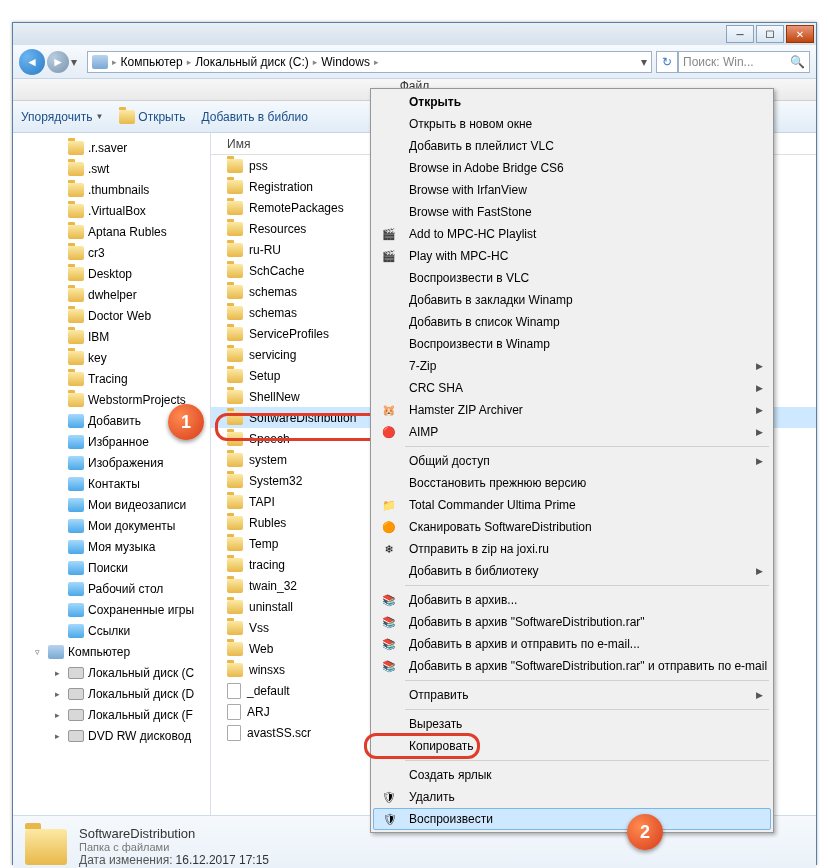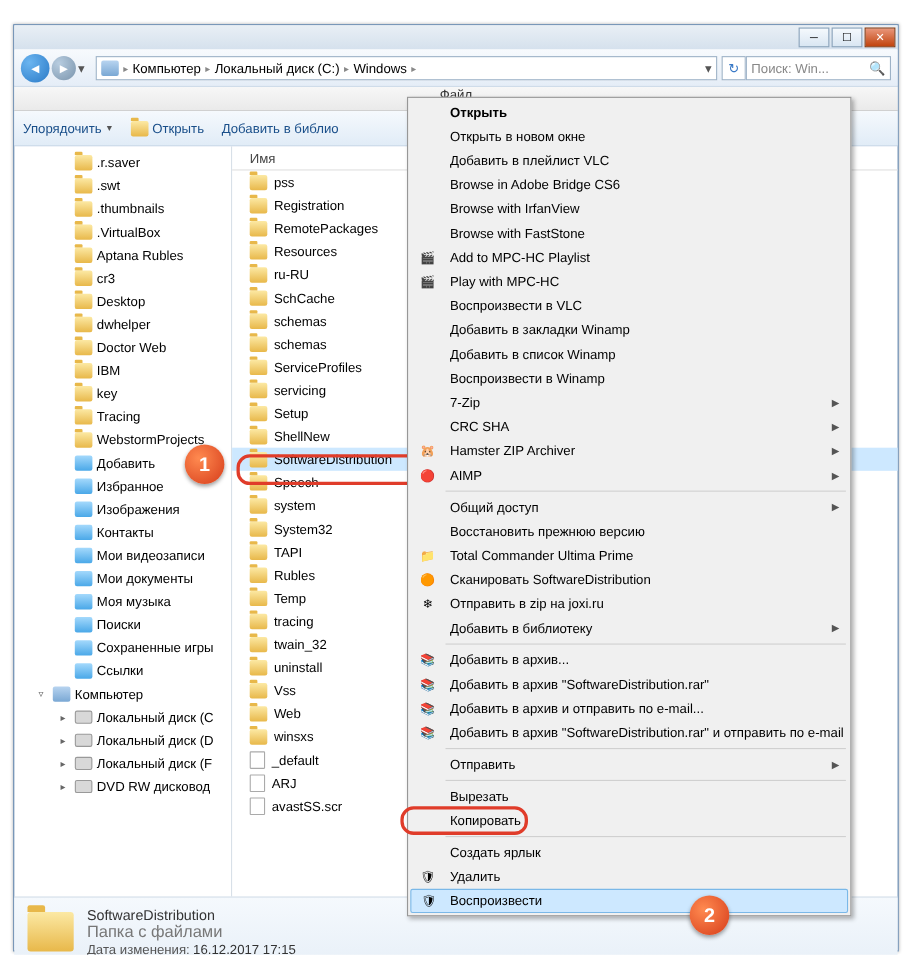--- a/index.html
+++ b/index.html
@@ -56,21 +56,21 @@
 .ctx-item.bold { font-weight: bold; }
 .ctx-item.hover { background: #cde8ff; border: 1px solid #7ab8e8; border-radius: 2px; padding-left: 35px; }
 .ctx-sep { height: 1px; background: #d0d0d0; margin: 3px 2px 3px 32px; }
 .ctx-icon { position: absolute; left: 8px; width: 16px; height: 16px; display: flex; align-items: center; justify-content: center; font-size: 11px; }
 .ctx-sub { position: absolute; right: 8px; color: #555; font-size: 9px; }
 
 .details-pane { height: 62px; background: linear-gradient(to bottom, #f5f9fd, #e8f0f8); border-top: 1px solid #d0dce8; display: flex; align-items: center; padding: 6px 12px; gap: 12px; }
 .big-folder { width: 42px; height: 36px; background: linear-gradient(to bottom, #fce9a4, #e8b84a); border-radius: 3px; position: relative; }
 .big-folder::before { content: ''; position: absolute; top: -6px; left: 0; width: 16px; height: 6px; background: #e8b84a; border-radius: 2px 2px 0 0; }
 .details-text .title { font-size: 13px; color: #333; }
-.details-text .sub { font-size: 15px; color: #777; }
+.details-text .sub { font-size: 11px; color: #777; }
 .details-text .date { font-size: 11px; color: #555; }
 .date-val { color: #333; }
 
 .file-ico { width: 14px; height: 16px; background: #fff; border: 1px solid #aaa; border-radius: 1px; flex-shrink: 0; }
 </style>
 </head>
 <body>
 
 <div class="window">
 
@@ -227,20 +227,25 @@
           <span>Моя музыка</span>
         </div>
         <div class="tree-item lvl2">
           <span class="tree-exp"></span>
           <span class="special-ico"></span>
           <span>Поиски</span>
         </div>
         <div class="tree-item lvl2">
           <span class="tree-exp"></span>
           <span class="special-ico"></span>
+          <span>Рабочий стол</span>
+        </div>
+        <div class="tree-item lvl2">
+          <span class="tree-exp"></span>
+          <span class="special-ico"></span>
           <span>Сохраненные игры</span>
         </div>
         <div class="tree-item lvl2">
           <span class="tree-exp"></span>
           <span class="special-ico"></span>
           <span>Ссылки</span>
         </div>
         <div class="tree-item lvl1">
           <span class="tree-exp">▿</span>
           <span class="comp-ico"></span>

